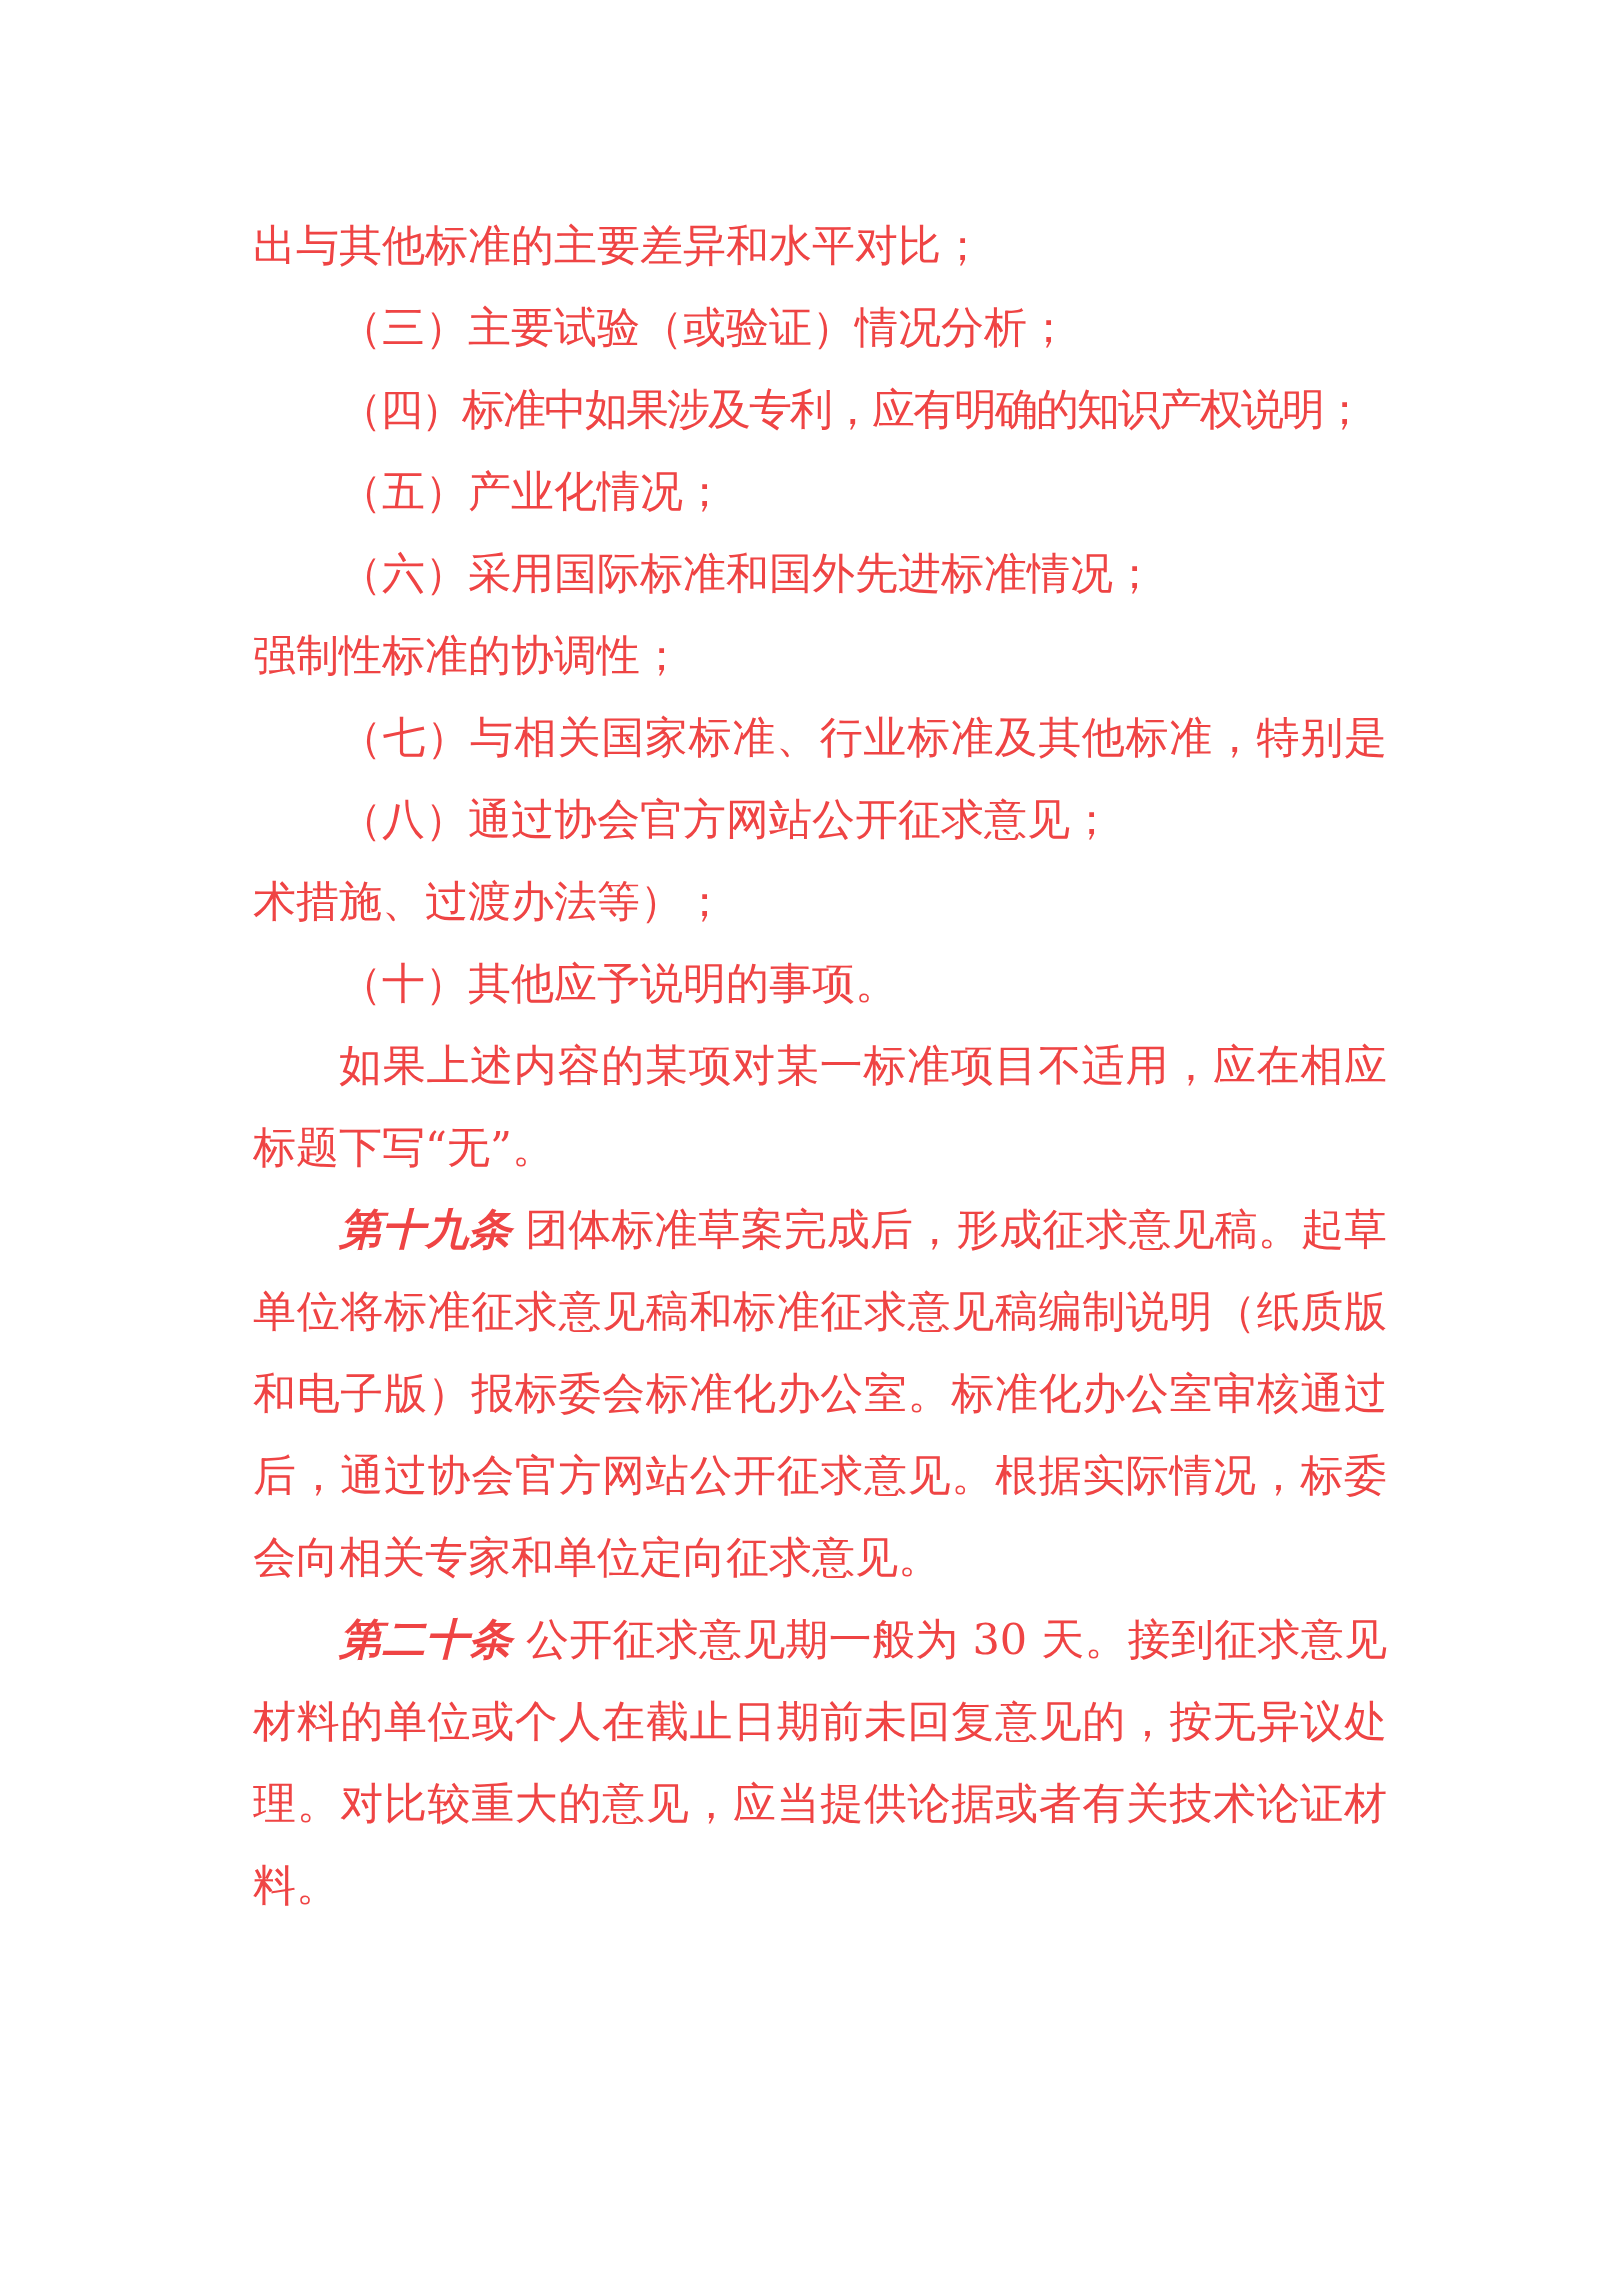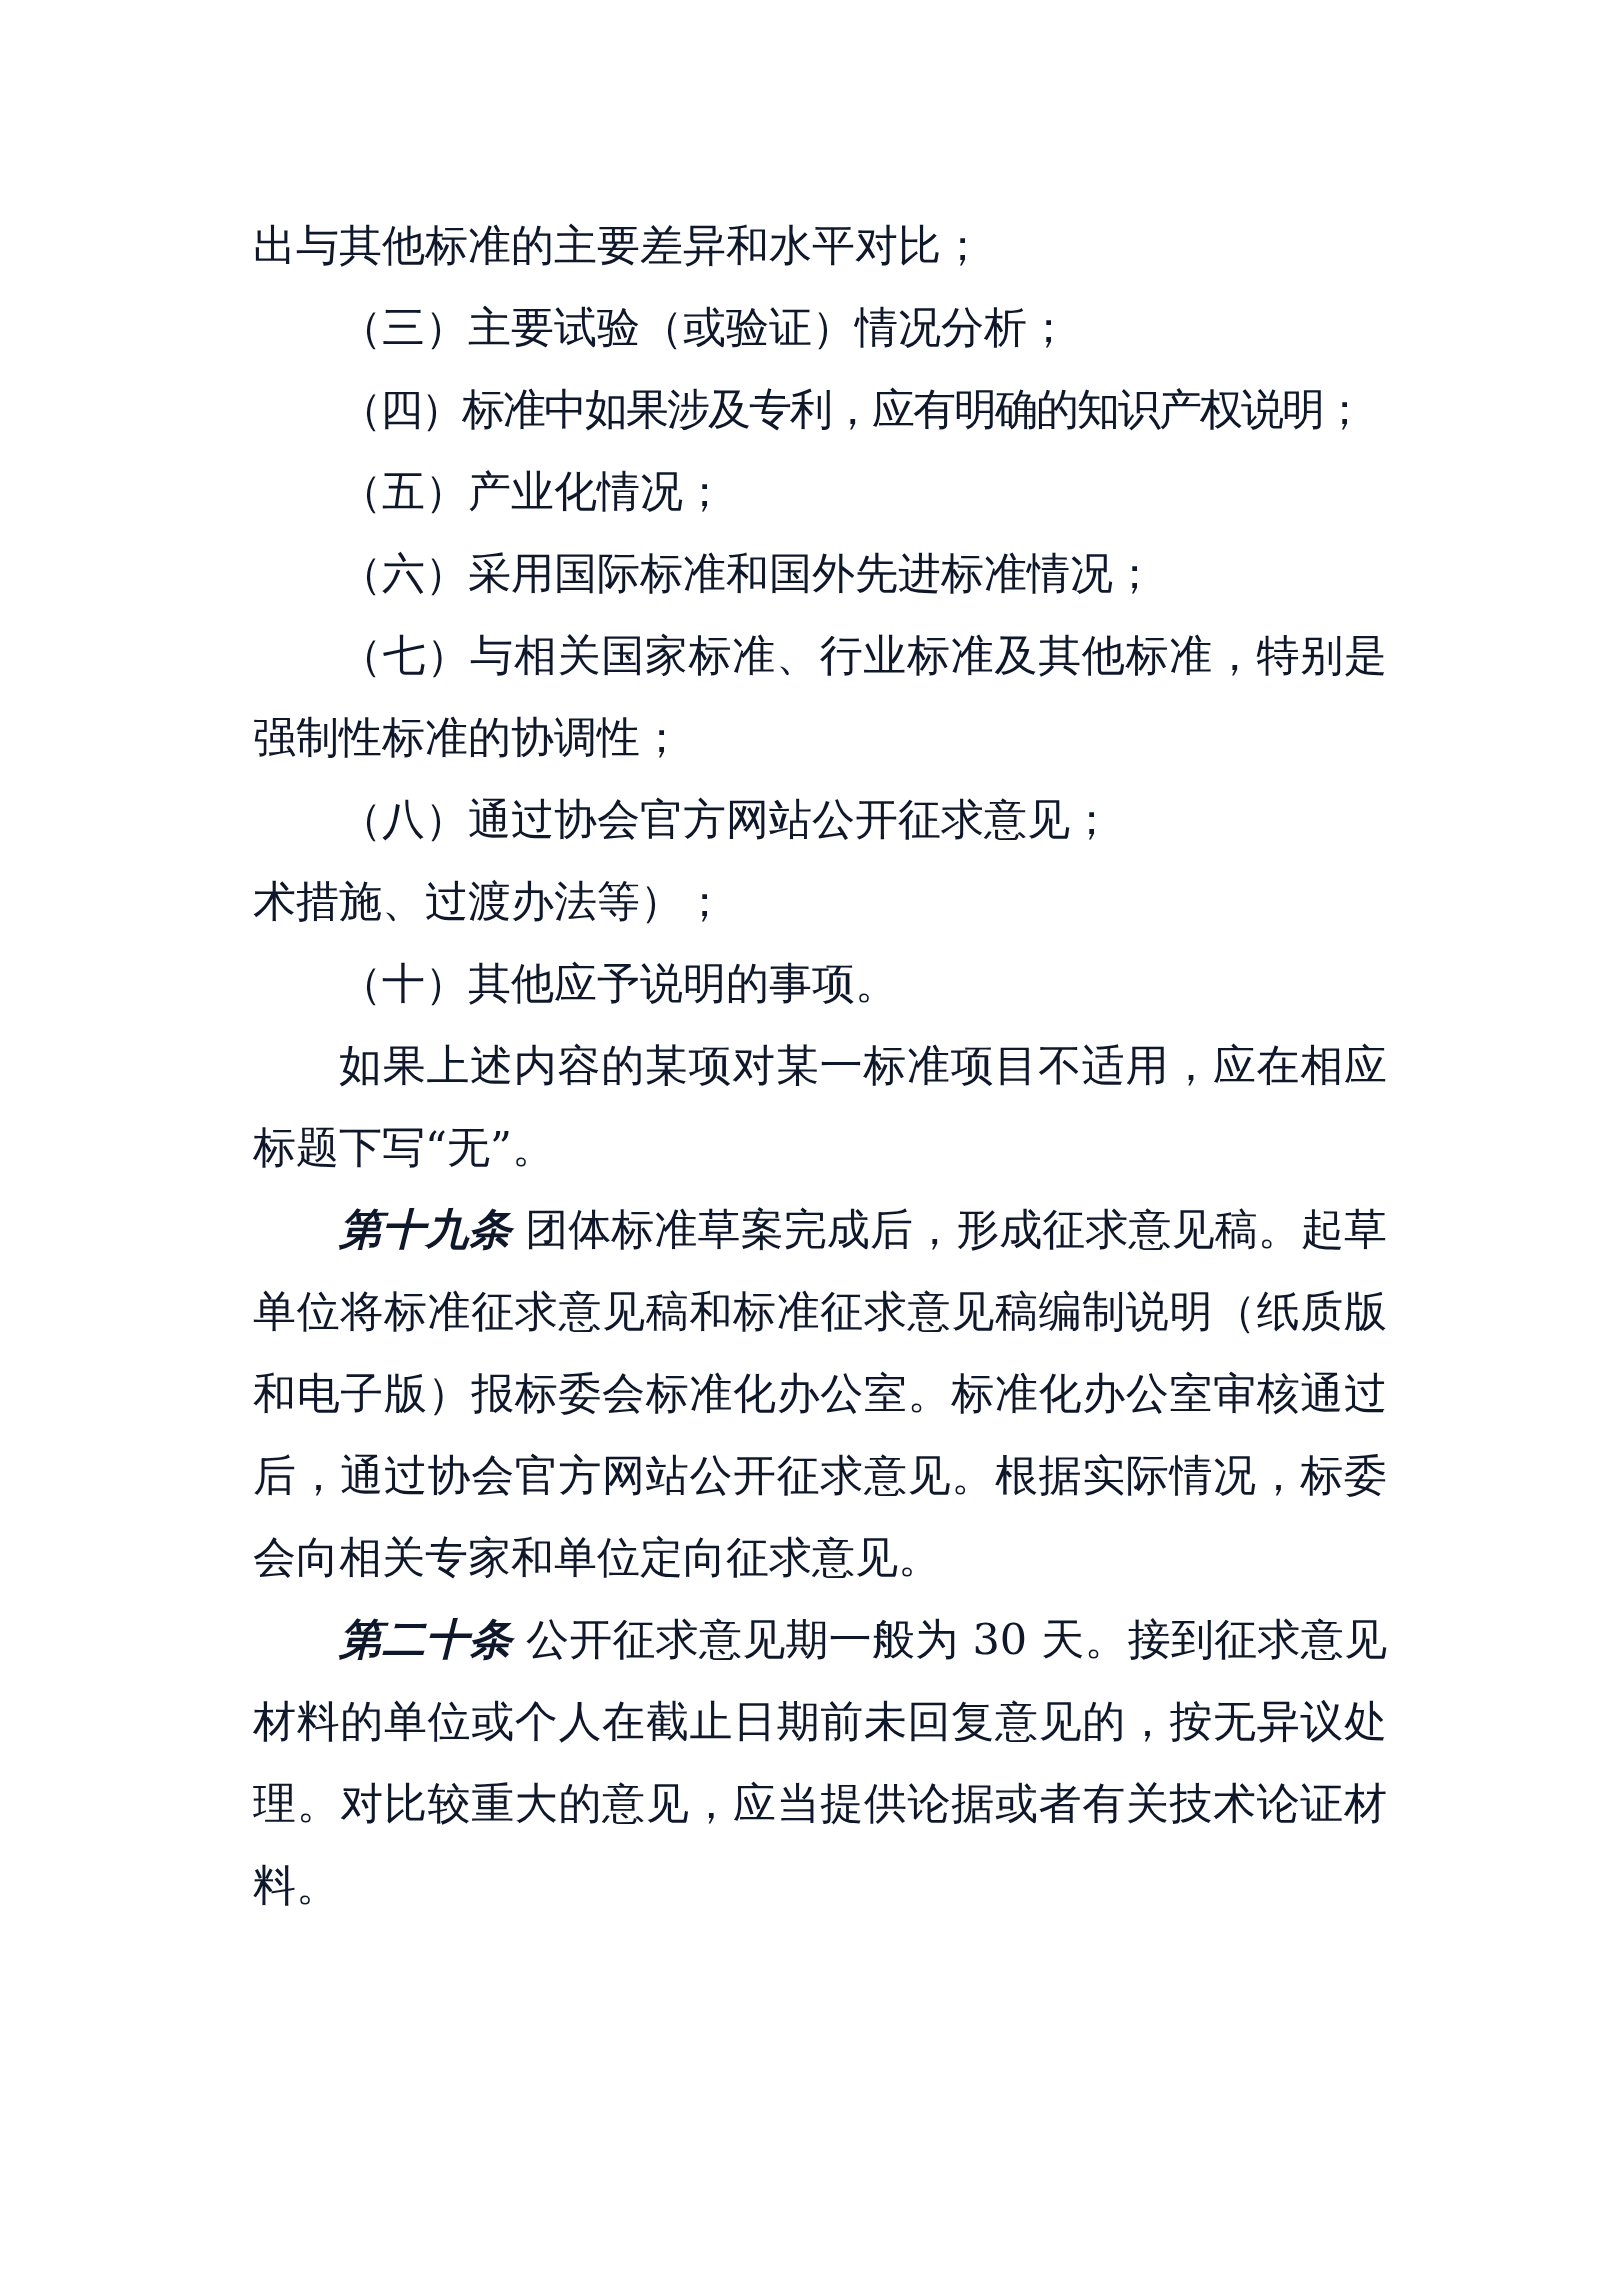--- a/index.html
+++ b/index.html
@@ -46,28 +46,28 @@
   }
   .seg.bold {
     font-weight: 700;
     font-style: italic;
   }
 </style>
 </head>
 <body>
 
 <div class="page">
-  <div class="textblock" style="color: #0f172a;">
+  <div class="textblock" style="color: #ef4444;">
       <div class="line"><span class="seg">出与其他标准的主要差异和水平对比；</span></div>
       <div class="line indent"><span class="seg">（三）主要试验（或验证）情况分析；</span></div>
       <div class="line indent tight"><span class="seg">（四）标准中如果涉及专利，应有明确的知识产权说明；</span></div>
       <div class="line indent"><span class="seg">（五）产业化情况；</span></div>
       <div class="line indent"><span class="seg">（六）采用国际标准和国外先进标准情况；</span></div>
+      <div class="line"><span class="seg">强制性标准的协调性；</span></div>
       <div class="line indent full"><span class="seg">（七）与相关国家标准、行业标准及其他标准，特别是</span></div>
-      <div class="line"><span class="seg">强制性标准的协调性；</span></div>
       <div class="line indent"><span class="seg">（八）通过协会官方网站公开征求意见；</span></div>
       <div class="line"><span class="seg">术措施、过渡办法等）；</span></div>
       <div class="line indent"><span class="seg">（十）其他应予说明的事项。</span></div>
       <div class="line indent full"><span class="seg">如果上述内容的某项对某一标准项目不适用，应在相应</span></div>
       <div class="line"><span class="seg">标题下写“无”。</span></div>
       <div class="line indent full"><span class="seg bold">第十九条</span><span class="seg"> 团体标准草案完成后，形成征求意见稿。起草</span></div>
       <div class="line full"><span class="seg">单位将标准征求意见稿和标准征求意见稿编制说明（纸质版</span></div>
       <div class="line full"><span class="seg">和电子版）报标委会标准化办公室。标准化办公室审核通过</span></div>
       <div class="line full"><span class="seg">后，通过协会官方网站公开征求意见。根据实际情况，标委</span></div>
       <div class="line"><span class="seg">会向相关专家和单位定向征求意见。</span></div>

